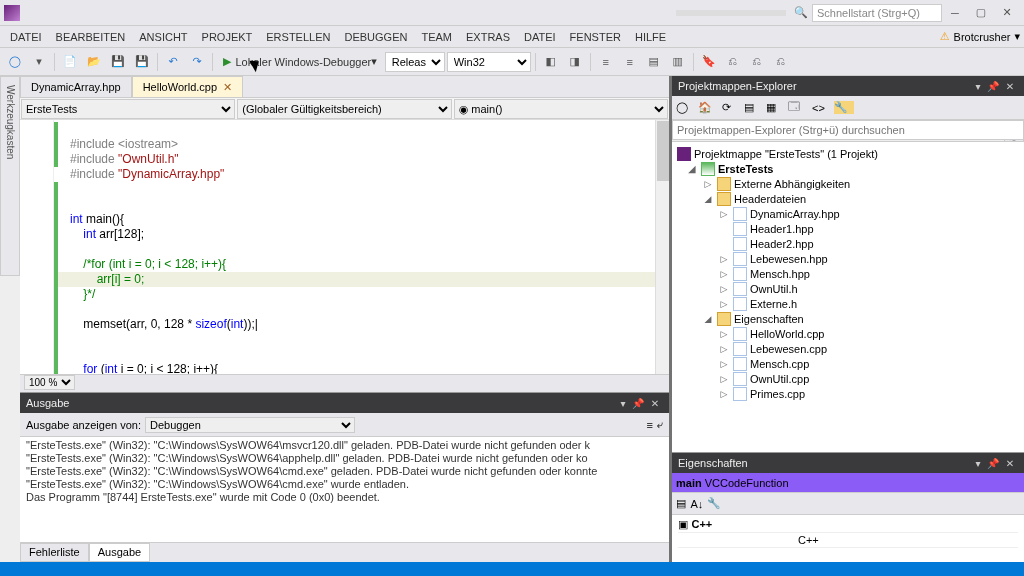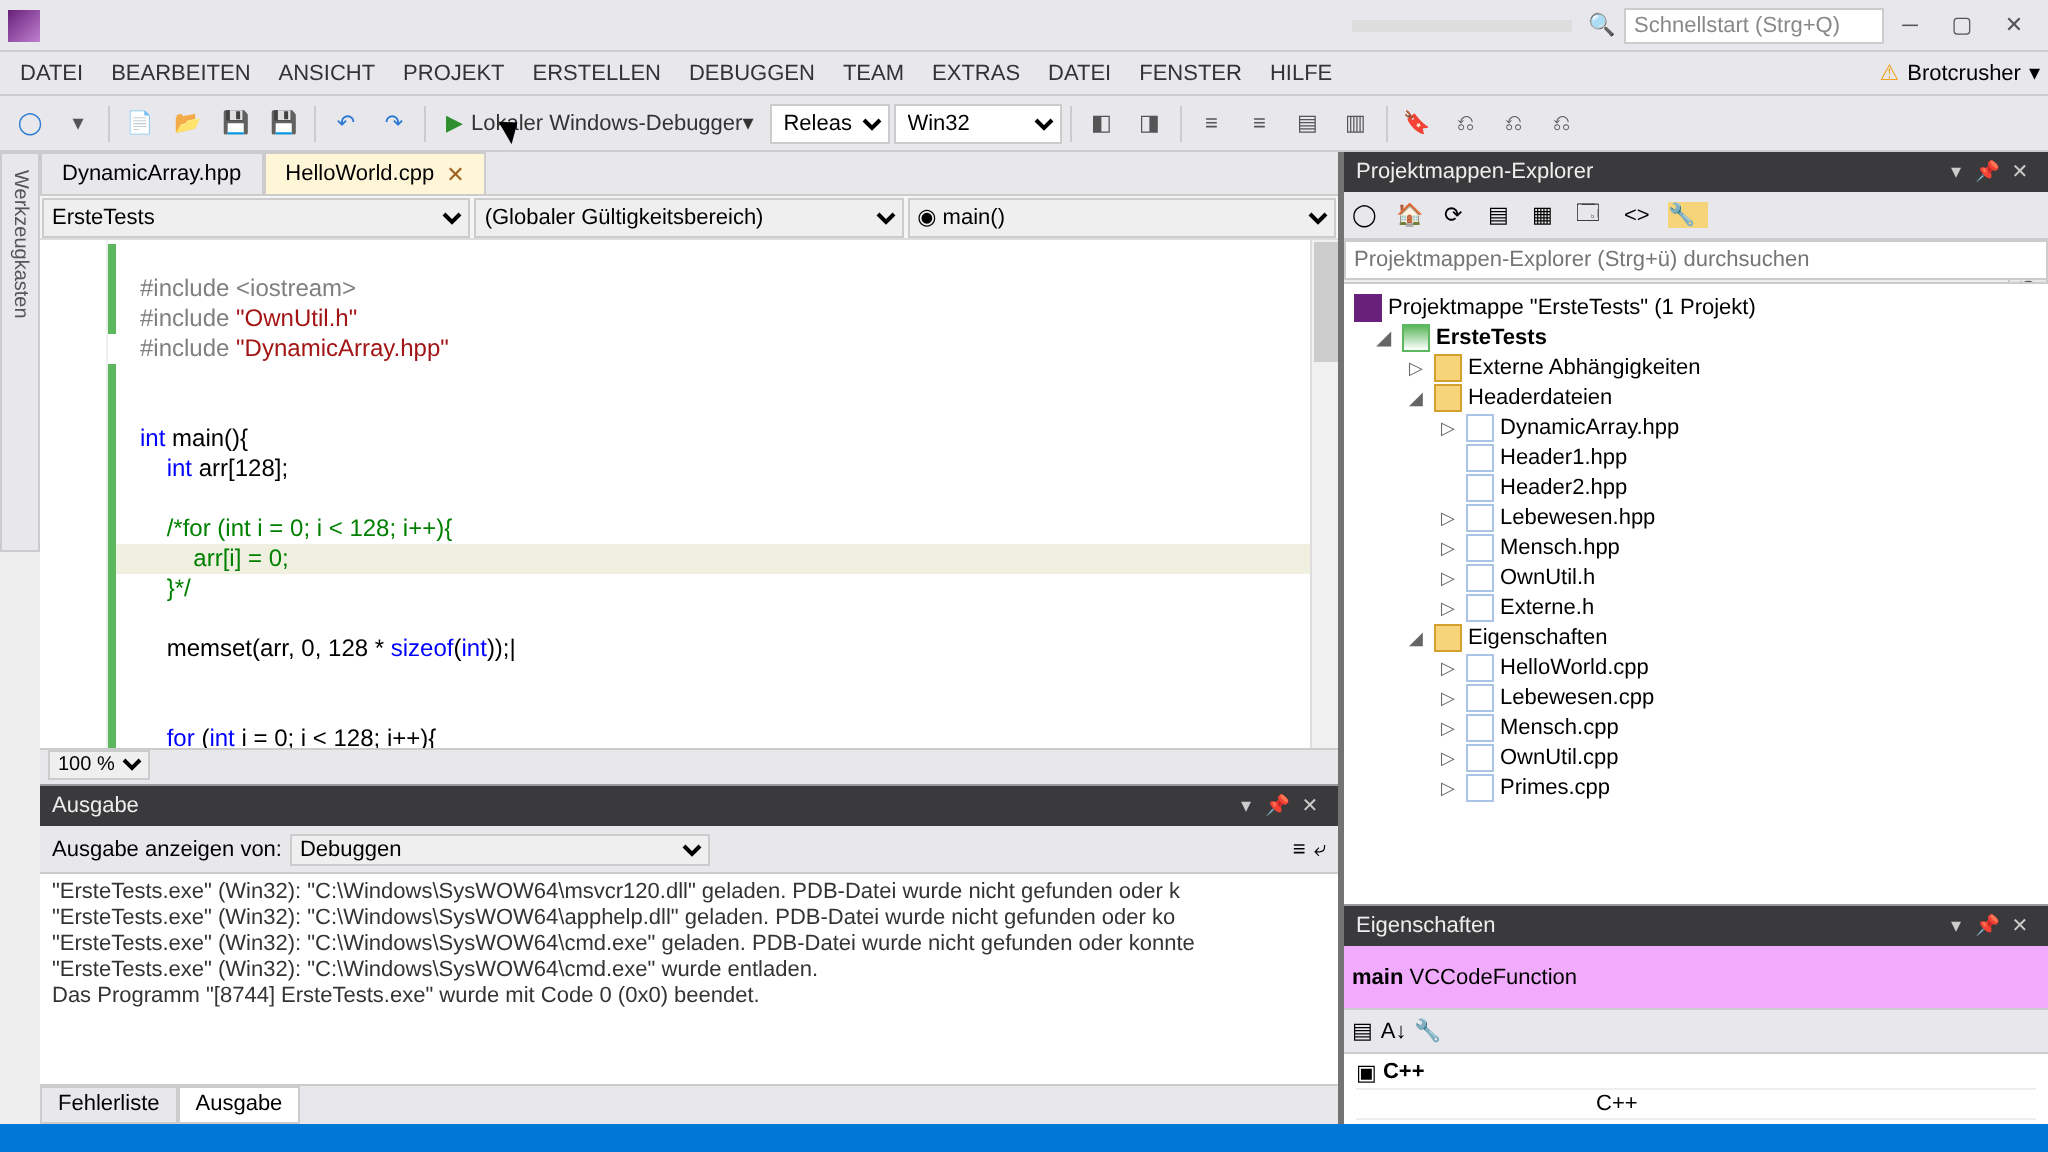--- a/index.html
+++ b/index.html
@@ -77,21 +77,21 @@
 .solexp .node { display: flex; align-items: center; height: 15px; cursor: pointer; }
 .solexp .exp { width: 12px; text-align: center; color: #666; font-size: 9px; }
 .solexp .icon { width: 14px; height: 14px; margin: 0 3px; display: inline-block; }
 .solexp .icon.sol { background: #68217a; }
 .solexp .icon.proj { background: linear-gradient(#5cb85c,#fff); border:1px solid #5cb85c; }
 .solexp .icon.fold { background: #f6d57a; border: 1px solid #d4a030; }
 .solexp .icon.file { background: #fff; border: 1px solid #aac4e8; }
 .solexp .node.bold { font-weight: bold; }
 
 .props { height: 110px; border-top: 1px solid #999; display: flex; flex-direction: column; }
-.props .combo { height: 32px; border-bottom: 1px solid #ccc; display: flex; align-items: center; padding: 0 4px; background: #f0abfc; }
+.props .combo { height: 20px; border-bottom: 1px solid #ccc; display: flex; align-items: center; padding: 0 4px; background: #8b5cf6; }
 .props .ptools { height: 22px; background: #e8e8ec; border-bottom: 1px solid #ccc; display: flex; align-items: center; padding: 0 4px; gap: 4px; }
 .props .body { flex: 1; background: #fff; padding: 2px 6px; }
 .props .row { display: flex; border-bottom: 1px solid #eee; padding: 1px 0; }
 .props .row .k { width: 120px; color: #555; }
 
 .statusbar { position: absolute; bottom: 0; left: 0; right: 0; height: 14px; background: #0078d7; }
 
 .cursor-arrow { position: absolute; top: 58px; left: 252px; width: 10px; height: 14px; pointer-events: none; z-index: 100; }
 .cursor-arrow::before { content: ''; position: absolute; border-left: 8px solid #000; border-top: 5px solid transparent; border-bottom: 8px solid transparent; transform: rotate(-30deg); }
 </style>

